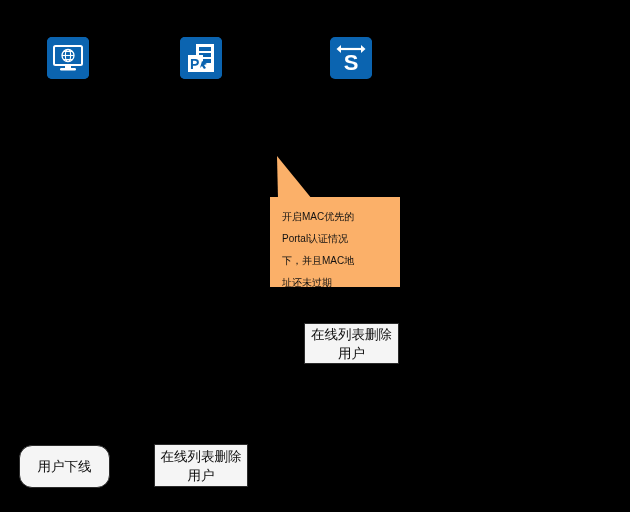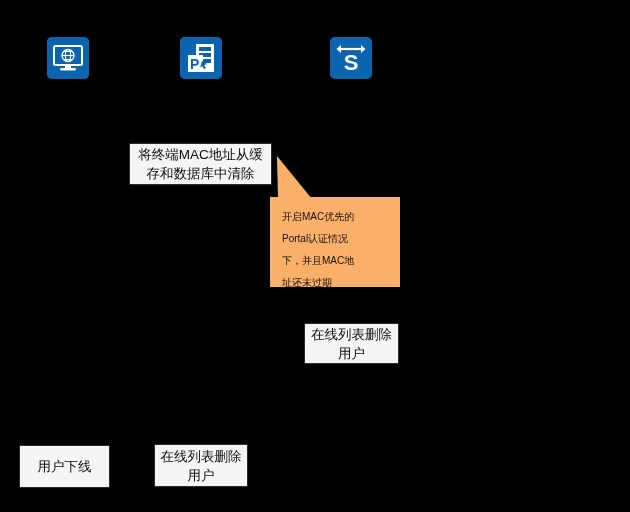--- a/index.html
+++ b/index.html
@@ -102,38 +102,34 @@
       <path d="M31 8 L35.5 12 L31 16 Z" fill="#ffffff"></path>
       <text x="21" y="33" text-anchor="middle" font-family="Liberation Sans, sans-serif" font-size="22" font-weight="bold" fill="#ffffff">S</text>
     </svg>
   </div>
 
 
   <svg class="callout-tail" viewBox="0 0 630 512" xmlns="http://www.w3.org/2000/svg">
     <path d="M277 156 L312 199 L278 199 Z" fill="#fbb069"></path>
   </svg>
 
-  <div class="note-box" style="left:129px; top:143px; width:143px; height:42px;">
-    <span class="txt">将终端MAC地址从缓
-存和数据库中清除</span>
-  </div>
 
   <div class="callout" style="left:270px; top:197px; width:130px; height:90px;">
     <span class="txt">开启MAC优先的
 Portal认证情况
 下，并且MAC地
 址还未过期</span>
   </div>
 
   <div class="note-box" style="left:304px; top:323px; width:95px; height:41px;">
     <span class="txt">在线列表删除
 用户</span>
   </div>
 
-  <div class="note-box" style="left:19px; top:445px; width:91px; height:43px;">
+  <div class="note-box" style="left:19px; top:445px; width:91px; height:43px;border-radius:13px;">
     <span class="txt">用户下线</span>
   </div>
 
   <div class="note-box" style="left:154px; top:444px; width:94px; height:43px;">
     <span class="txt">在线列表删除
 用户</span>
   </div>
 
 </div>
 

